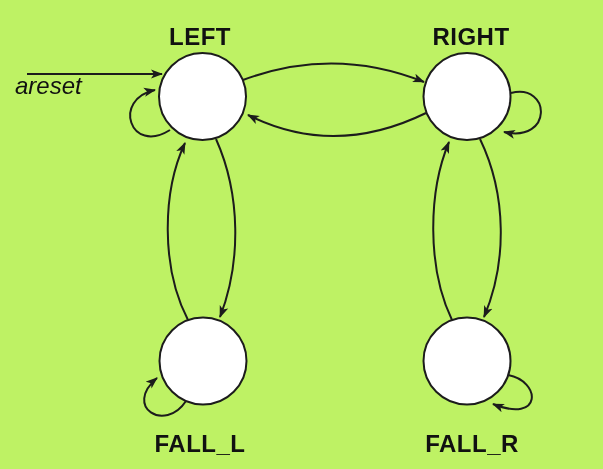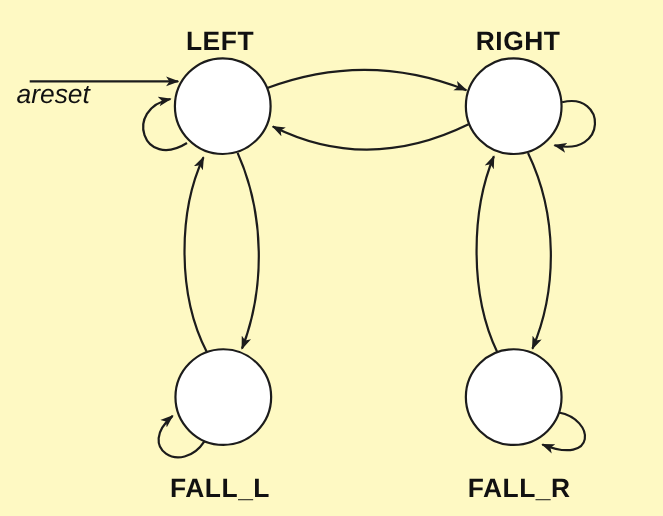--- a/index.html
+++ b/index.html
@@ -5,21 +5,21 @@
   html, body {
     margin: 0;
     padding: 0;
     background: #f0f5fe;
     font-family: "Liberation Sans", "DejaVu Sans", sans-serif;
   }
   .stage {
     position: relative;
     width: 603px;
     height: 469px;
-    background: #fef9c3;
+    background: #bef264;
     overflow: hidden;
   }
   svg { display: block; }
   .edge {
     fill: none;
     stroke: #1c1c1c;
     stroke-width: 2;
   }
   .state-circle {
     fill: #ffffff;

